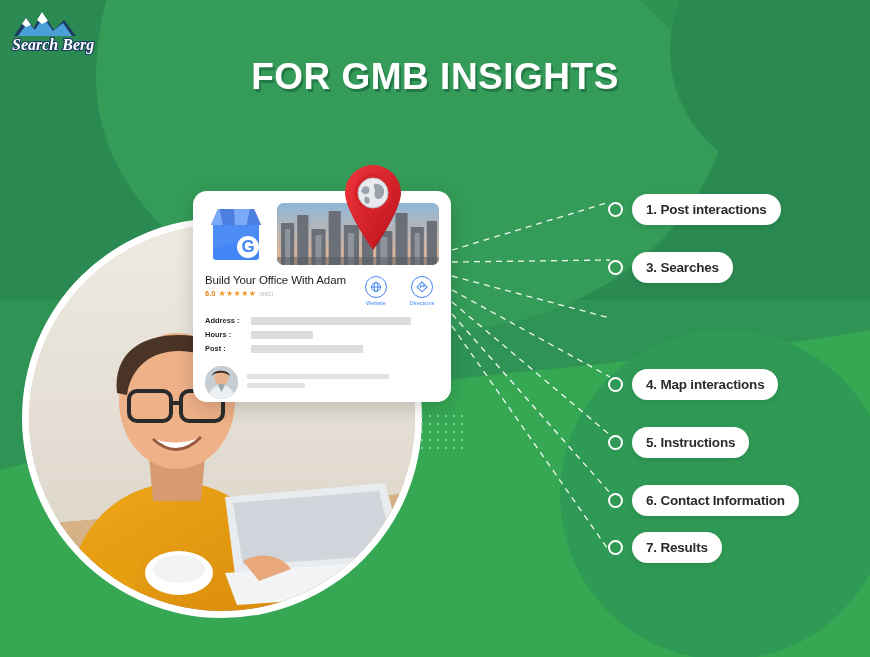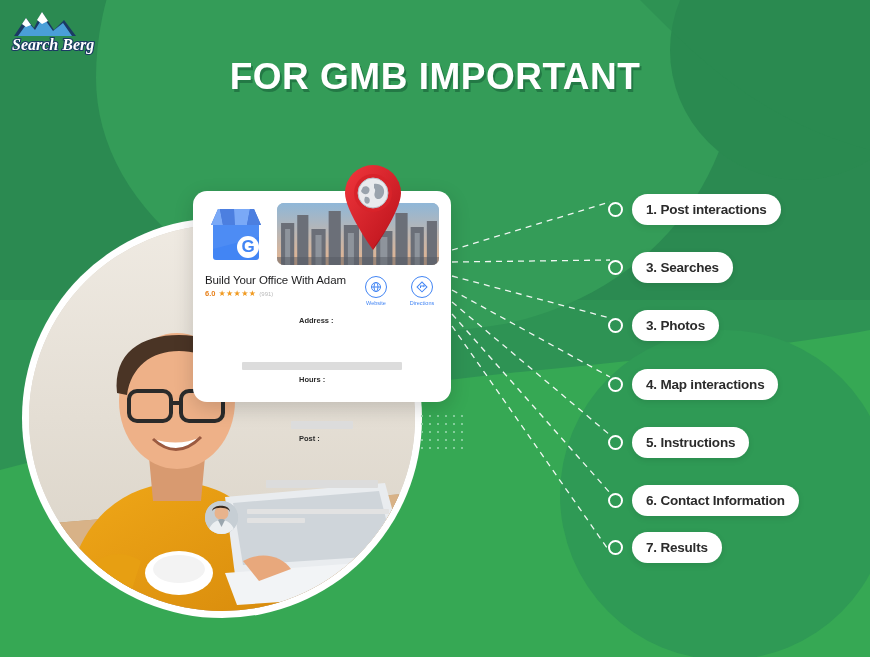--- a/index.html
+++ b/index.html
@@ -95,21 +95,21 @@
   .actions{display:flex;gap:12px;padding-top:2px;}
   .action{width:34px;text-align:center;}
   .action-circle{
     width:22px;height:22px;border-radius:50%;border:1.3px solid #4285f4;
     margin:0 auto;display:flex;align-items:center;justify-content:center;
     box-sizing:border-box;
   }
   .action-label{font-size:5.5px;color:#4285f4;margin-top:2px;}
 
   .fields{padding:10px 12px 0 12px;}
-  .field{display:flex;align-items:center;margin-bottom:5px;flex-direction:column;}
+  .field{display:flex;align-items:center;margin-bottom:5px;}
   .field-label{font-size:7.5px;font-weight:bold;color:#2b2b2b;width:46px;flex:0 0 46px;}
   .field-bar{height:8px;background:#dcdcdc;border-radius:1px;}
 
   .review-row{display:flex;align-items:center;gap:9px;padding:8px 12px 0 12px;}
   .avatar{width:33px;height:33px;border-radius:50%;overflow:hidden;flex:0 0 33px;background:#c3ccd2;}
   .avatar svg{display:block;}
   .review-lines{flex:1 1 auto;}
   .rline{height:5px;background:#e2e2e2;border-radius:1px;margin-bottom:4px;}
 
   
@@ -154,21 +154,21 @@
         <path d="M6,30 L18,12 L26,22 L34,6 L46,24 L56,14 L68,30 Z" fill="#1b3a63"></path>
         <path d="M10,30 L20,16 L27,24 L35,11 L45,25 L55,17 L64,30 Z" fill="#4a9fd8"></path>
         <path d="M34,6 L40,15 L34,18 L29,14 Z" fill="#ffffff"></path>
         <path d="M18,12 L23,19 L18,21 L14,18 Z" fill="#ffffff"></path>
       </g>
       <text x="4" y="44" font-family="Liberation Serif, serif" font-size="16" font-style="italic" font-weight="bold" fill="#ffffff" stroke="#1b3a63" stroke-width="2.2" paint-order="stroke">Search Berg</text>
     </svg>
   </div>
 
   <div class="title">
-    <span class="l2">FOR GMB IMPORTANT</span>
+    <span class="l2">FOR GMB INSIGHTS</span>
   </div>
 
   <div class="person-wrap">
     <div class="person-inner">
       <svg class="person-svg" width="386" height="386" viewBox="0 0 386 386">
         <defs>
           <linearGradient id="wallg" x1="0" y1="0" x2="0" y2="1">
             <stop offset="0" stop-color="#efeae2"></stop>
             <stop offset="1" stop-color="#d9d2c6"></stop>
           </linearGradient>
@@ -361,24 +361,20 @@
 
   <div class="list">
     <div class="item" style="top:194px">
       <span class="node"></span>
       <span class="pill">1. Post interactions</span>
     </div>
     <div class="item" style="top:252px">
       <span class="node"></span>
       <span class="pill">3. Searches</span>
     </div>
-    <div class="item" style="top:310px">
-      <span class="node"></span>
-      <span class="pill">3. Photos</span>
-    </div>
     <div class="item" style="top:369px">
       <span class="node"></span>
       <span class="pill">4. Map interactions</span>
     </div>
     <div class="item" style="top:427px">
       <span class="node"></span>
       <span class="pill">5. Instructions</span>
     </div>
     <div class="item" style="top:485px">
       <span class="node"></span>

